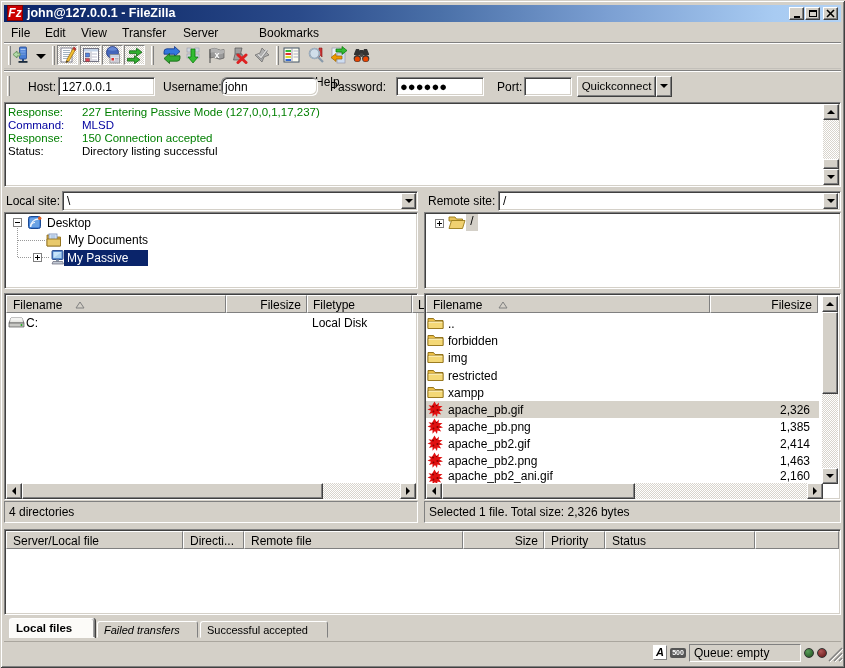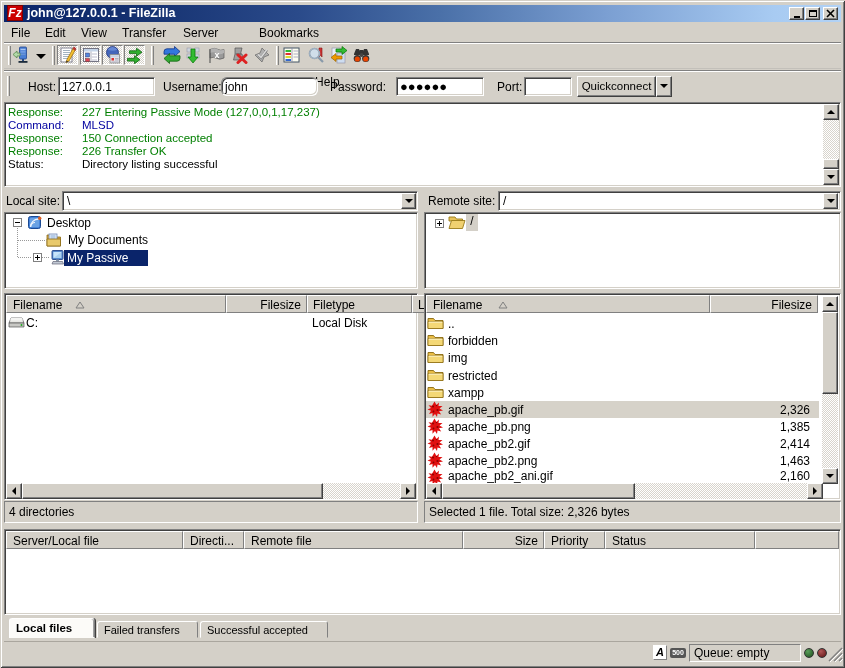--- a/index.html
+++ b/index.html
@@ -215,21 +215,20 @@
 <div class="abs raised" style="left:577px;top:76px;width:79px;height:21px;text-align:center;line-height:18px;font-size:11.5px;">Quickconnect</div>
 <div class="abs raised" style="left:656px;top:76px;width:16px;height:21px;">
     <div class="ar-dn" style="margin:7px auto 0;"></div>
   </div>
 
 <div class="abs sunken" style="left:4px;top:102px;width:837px;height:85px;"></div>
 <div id="log" class="abs" style="left:6px;top:104px;width:817px;height:81px;font-size:11.5px;line-height:13.1px;padding-top:2px;background:#fff;">
 <div><span style="color:#007f00;display:inline-block;width:76px;padding-left:2px;">Response:</span><span style="color:#007f00;">227 Entering Passive Mode (127,0,0,1,17,237)</span></div>
 <div><span style="color:#00009f;display:inline-block;width:76px;padding-left:2px;">Command:</span><span style="color:#00009f;">MLSD</span></div>
 <div><span style="color:#007f00;display:inline-block;width:76px;padding-left:2px;">Response:</span><span style="color:#007f00;">150 Connection accepted</span></div>
-<div><span style="color:#007f00;display:inline-block;width:76px;padding-left:2px;">Response:</span><span style="color:#007f00;">226 Transfer OK</span></div>
 <div><span style="display:inline-block;width:76px;padding-left:2px;">Status:</span><span>Directory listing successful</span></div>
 </div>
 
 <div class="abs" style="left:823px;top:104px;width:16px;height:81px;" id="logsb">
   <div class="sbtn" style="left:0;top:0;width:16px;height:16px;">
       <div class="ar-up"></div>
     </div>
   <div class="abs track" style="left:0;top:16px;width:16px;height:39px;"></div>
   <div class="abs raised" style="left:0;top:55px;width:16px;height:10px;"></div>
   <div class="sbtn" style="left:0;top:65px;width:16px;height:16px;">
@@ -481,21 +480,21 @@
   <div class="abs hdr" style="left:605px;top:531px;width:150px;height:18px;">
       <span style="position:absolute;left:6px;top:2px;">Status</span>
     </div>
   <div class="abs hdr" style="left:755px;top:531px;width:84px;height:18px;"></div>
 </div>
 
 <div id="tabs">
   <div class="abs" style="left:9px;top:618px;width:86px;height:20px;background:#fcfbf8;border:1px solid;border-color:#fff #808080 #fcfbf8 #fff;border-radius:3px 3px 0 0;box-shadow:inset -1px 0 0 #a0a0a0, 1px 0 0 #404040;"></div>
   <div class="abs" style="left:16px;top:622px;font-weight:bold;font-size:11.5px;">Local files</div>
   <div class="abs" style="left:97px;top:621px;width:101px;height:17px;background:#d4d0c8;border:1px solid;border-color:#fff #808080 #d4d0c8 #fff;border-radius:3px 3px 0 0;"></div>
-  <div class="abs" style="left:104px;top:624px;font-size:11px;">Failed transfers</div>
+  <div class="abs" style="left:104px;top:624px;font-size:11px;font-style:italic;">Failed transfers</div>
   <div class="abs" style="left:200px;top:621px;width:128px;height:17px;background:#d4d0c8;border:1px solid;border-color:#fff #808080 #d4d0c8 #fff;border-radius:3px 3px 0 0;"></div>
   <div class="abs" style="left:207px;top:624px;font-size:11px;">Successful accepted</div>
 </div>
 
 <div id="statusbar">
   <div class="abs" style="left:4px;top:641px;width:837px;height:1px;background:#aaa69e;"></div>
   <div class="abs raisedsoft" style="left:653px;top:645px;width:14px;height:15px;background:#fff;">
       <span style="position:absolute;left:2px;top:0px;font-weight:bold;font-size:11px;font-style:italic;">A</span>
     </div>
   <div class="abs" style="left:670px;top:648px;width:16px;height:10px;background:#555;border-radius:2px;color:#fff;font-size:7px;font-weight:bold;text-align:center;line-height:10px;">500</div>

